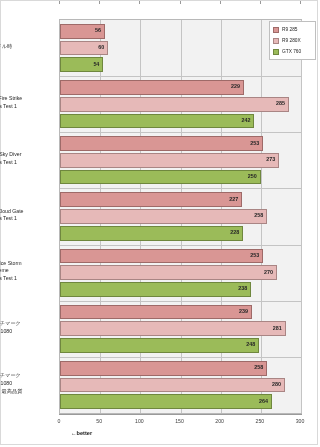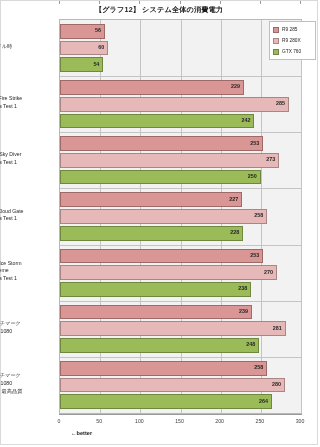--- a/index.html
+++ b/index.html
@@ -155,21 +155,20 @@
     font-size: 4.8px;
     color: #262626;
     white-space: nowrap;
   }
 </style>
 </head>
 <body>
 
 <div id="chart-frame">
 
-  <div id="chart-title">【グラフ12】 システム全体の消費電力</div>
 
   <div id="plot-area">
 
   <div class="gridline" style="left: 40.1667px;"></div>
       <div class="gridline" style="left: 80.3333px;"></div>
       <div class="gridline" style="left: 120.5px;"></div>
       <div class="gridline" style="left: 160.667px;"></div>
       <div class="gridline" style="left: 200.833px;"></div>
       <div class="gridline" style="left: 241px;"></div>
       <div class="bar-row" style="position: absolute; top: 3px; height: 16.7143px;">

